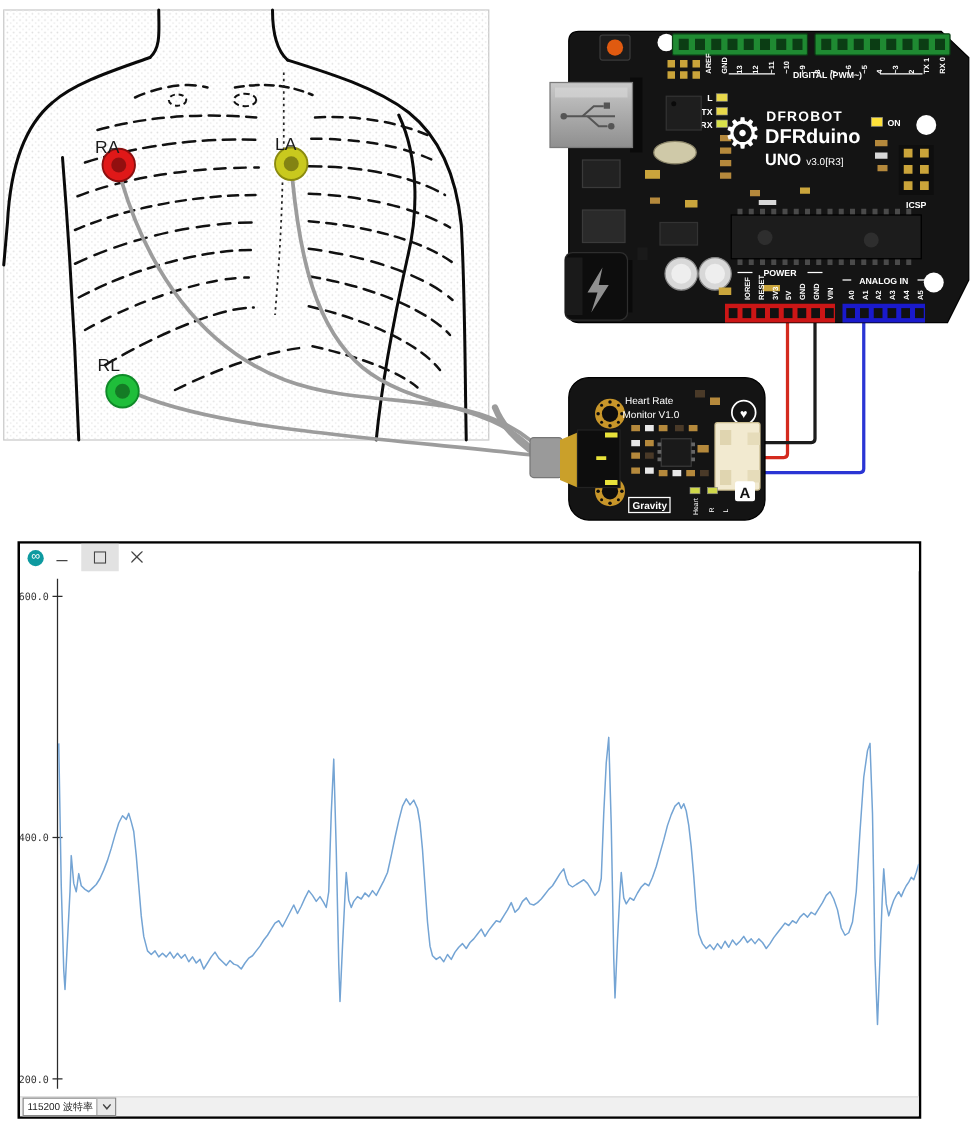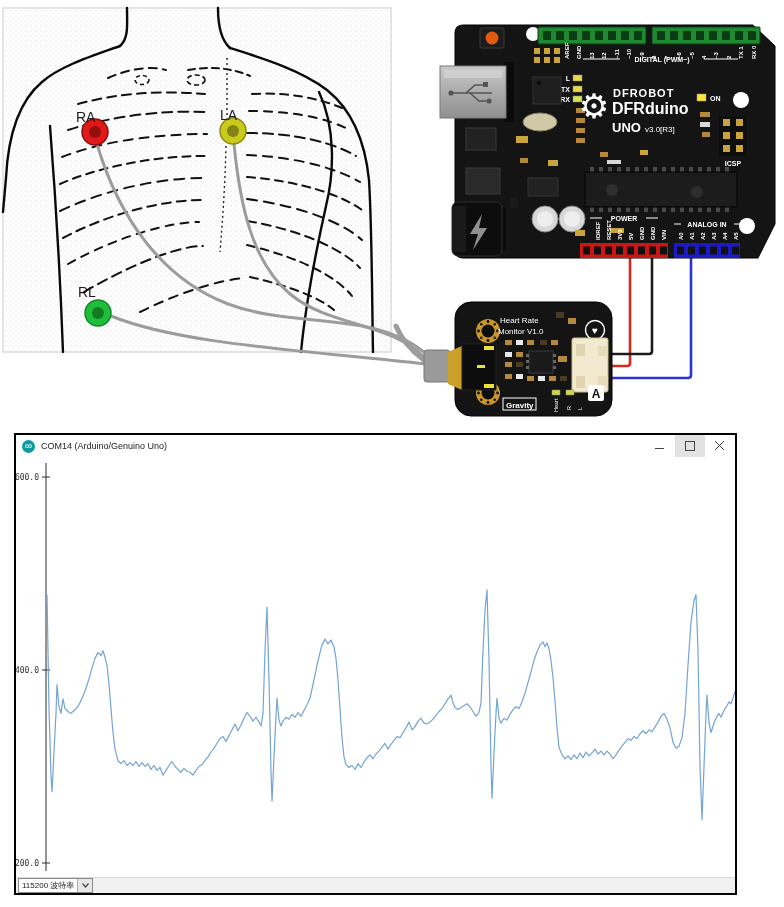--- a/index.html
+++ b/index.html
@@ -472,21 +472,20 @@
     <g>
       <rect x="588" y="385" width="16" height="16" rx="2" fill="#fff"></rect>
       <text x="596" y="398" text-anchor="middle" font-size="12" font-weight="bold" fill="#111">A</text>
     </g>
   </g>
 </svg>
 
 <div class="window">
   <div class="titlebar">
     <span class="app-icon" style="background: rgb(14, 154, 160);"><i>∞</i></span>
-    <span class="title">COM14 (Arduino/Genuino Uno)</span>
     <div class="controls">
       <div class="wbtn">
         <svg width="10" height="10">
             <line x1="0" y1="7.5" x2="9" y2="7.5"></line>
           </svg>
       </div>
       <div class="wbtn maxi">
         <svg width="10" height="10">
             <rect x="0.5" y="0.5" width="9" height="9"></rect>
           </svg>

